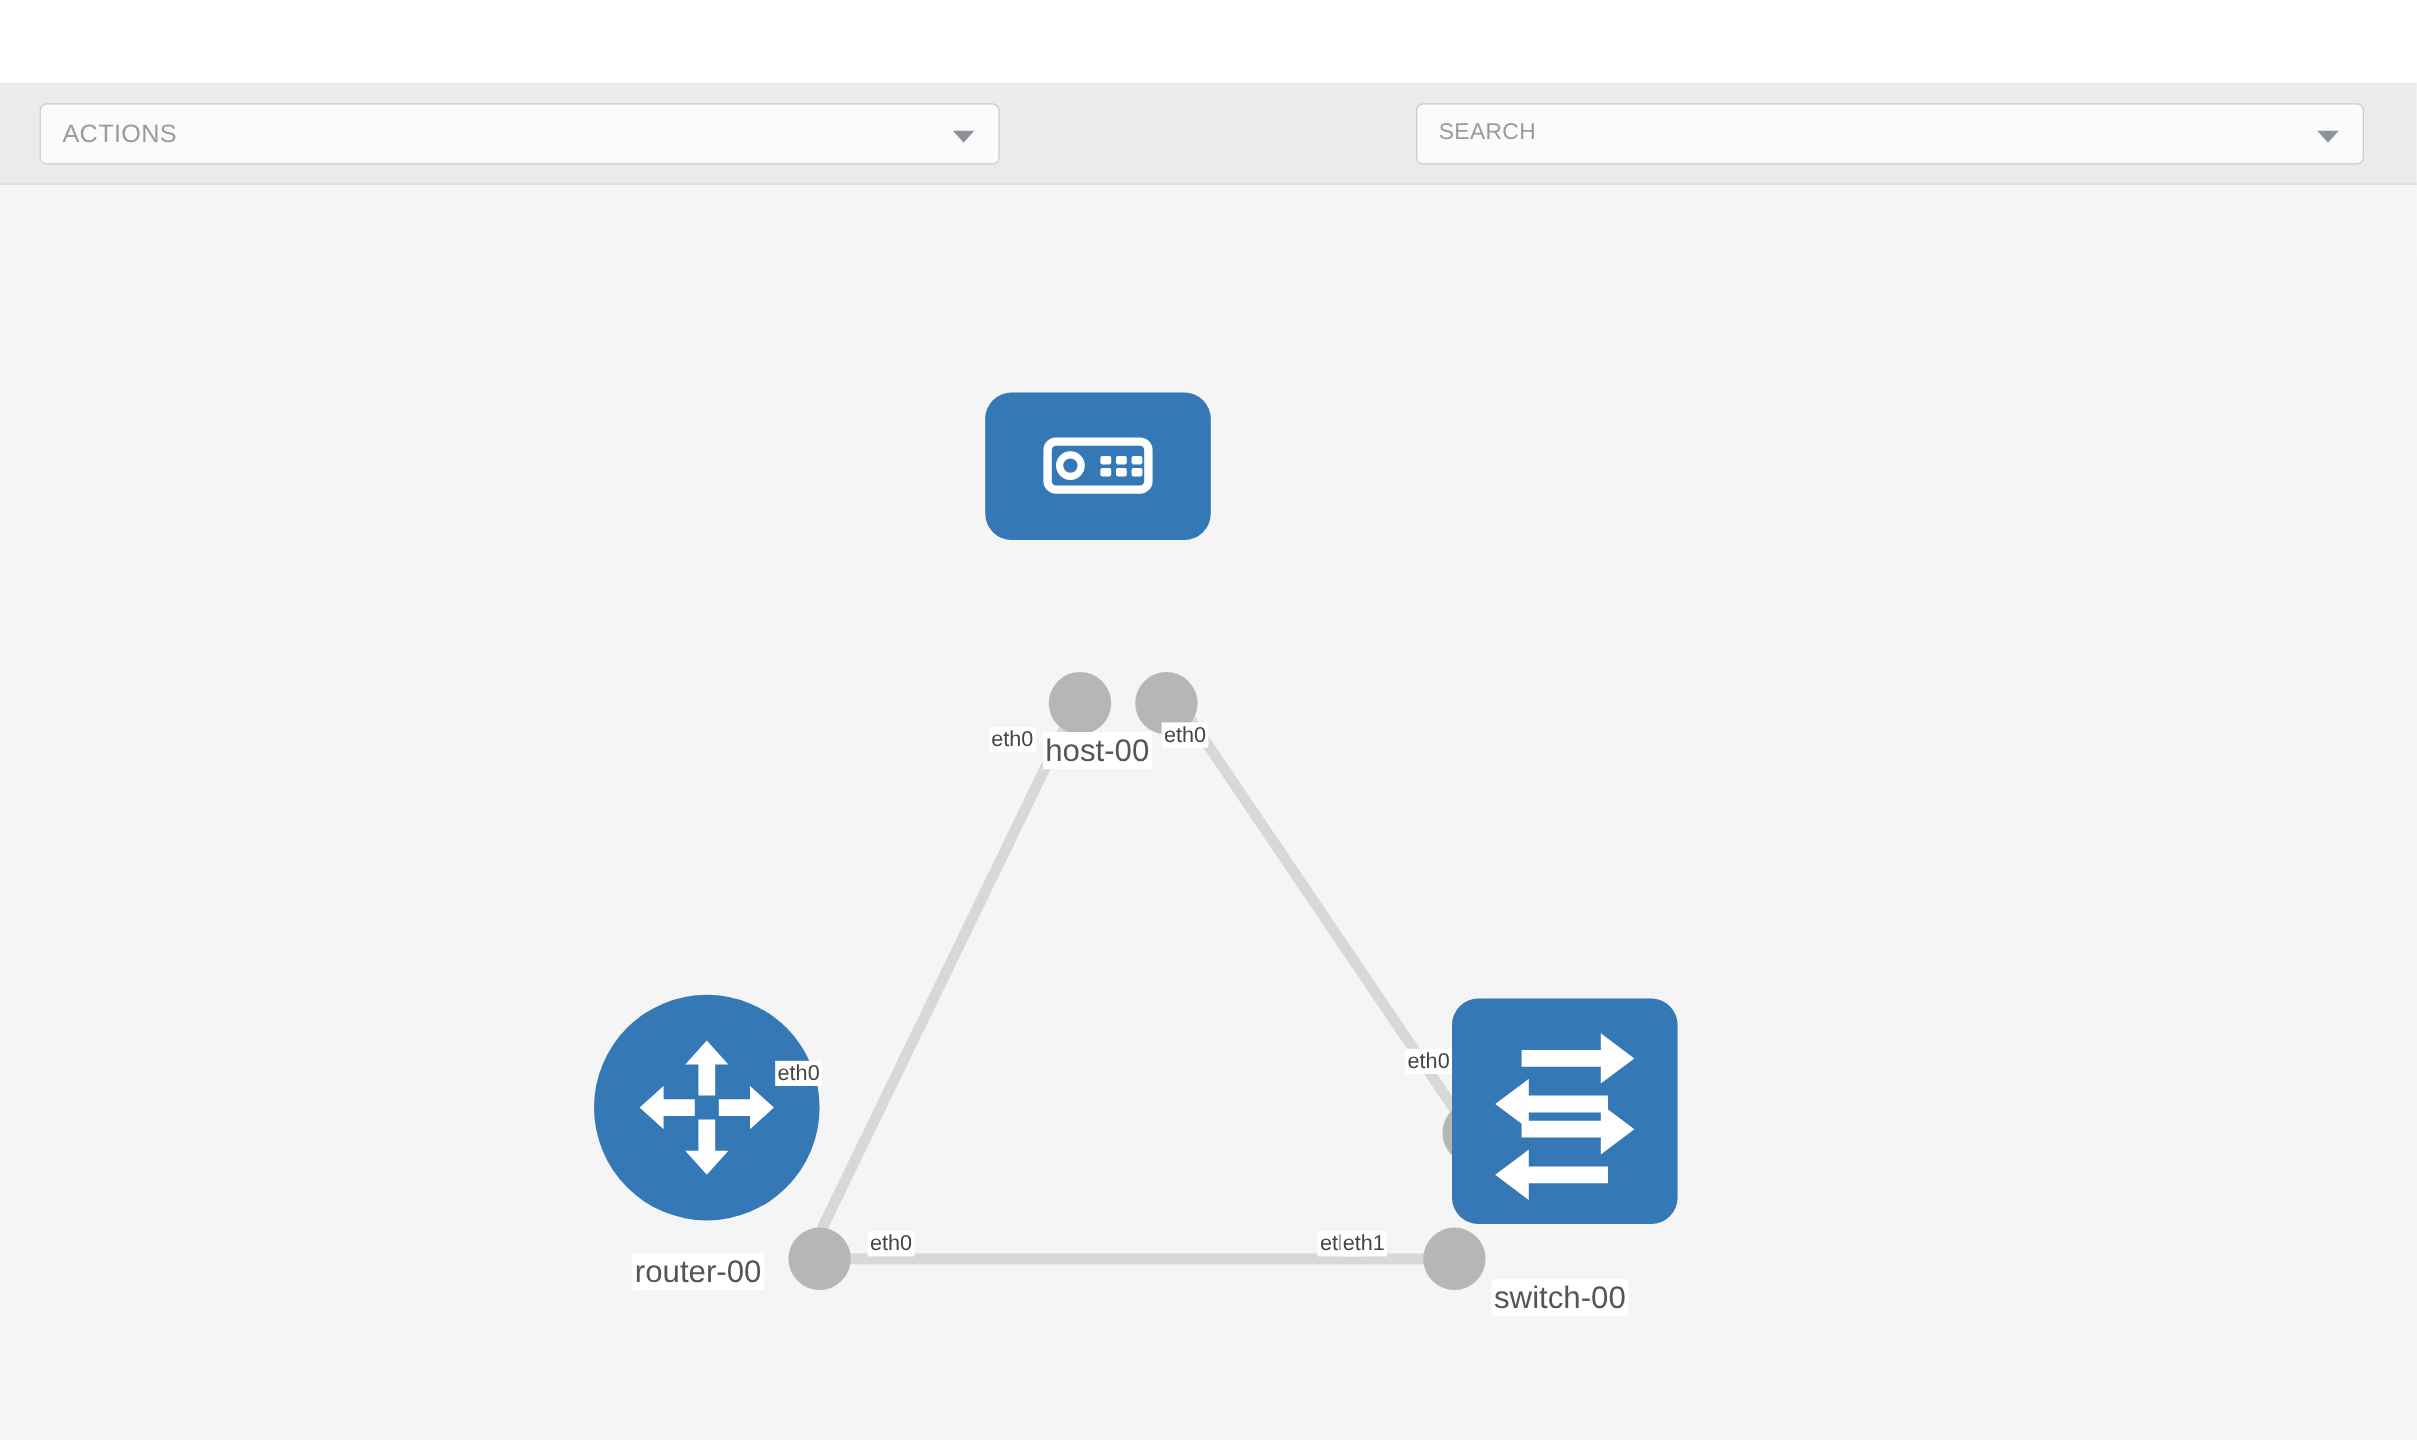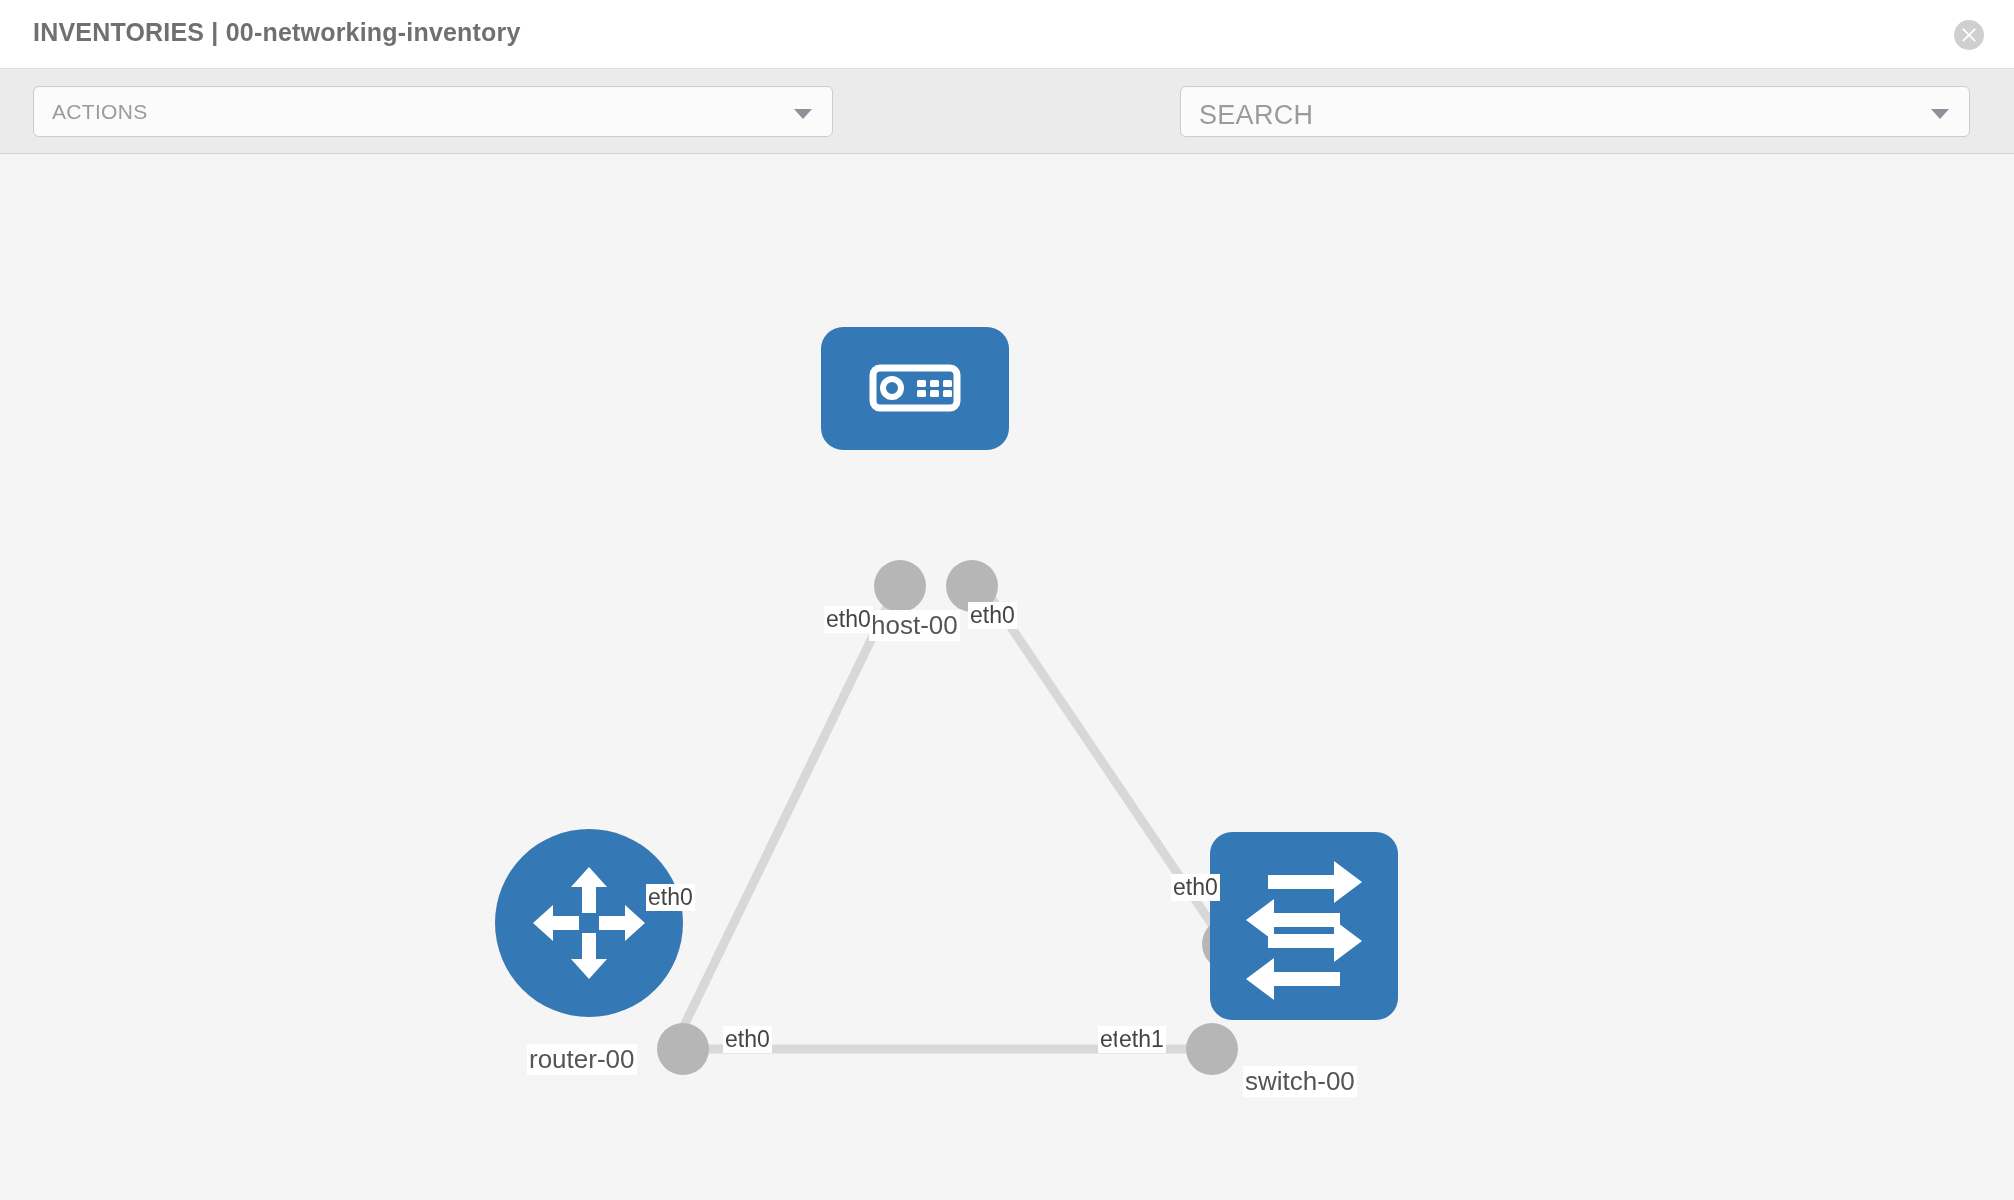--- a/index.html
+++ b/index.html
@@ -92,21 +92,21 @@
     width: 790px; height: 51px;
     background: #fbfbfb;
     border: 1px solid #cccccc;
     border-radius: 6px;
     box-sizing: border-box;
     cursor: text;
   }
   .search-label {
     position: absolute;
     left: 18px; top: 13px;
-    font-size: 27px;
+    font-size: 19px;
     color: #9b9b9b;
     letter-spacing: 0.3px;
   }
 
   
   .canvas {
     position: absolute;
     left: 0; top: 154px;
     width: 2014px; height: 1046px;
     background: #f5f5f5;
@@ -129,21 +129,21 @@
     font-size: 26px;
     color: #555555;
     background: #ffffff;
     white-space: nowrap;
     padding: 0 2px;
   }
 
   
   .port-label {
     position: absolute;
-    font-size: 23px;
+    font-size: 18px;
     color: #444444;
     background: #ffffff;
     white-space: nowrap;
     padding: 0 2px;
   }
 
   
   .zoom-panel {
     position: absolute;
     left: 1620px; top: 1082px;
@@ -197,28 +197,20 @@
     border-radius: 50%;
     background: #3478b5;
     cursor: pointer;
   }
 </style>
 </head>
 <body>
 
 <div id="app">
 
-  <div class="header">
-    <div class="header-title">INVENTORIES | 00-networking-inventory</div>
-    <div class="close-btn">
-      <svg width="30" height="30" viewBox="0 0 30 30">
-        <path d="M9.5 8.2 L15 13.7 L20.5 8.2 L21.8 9.5 L16.3 15 L21.8 20.5 L20.5 21.8 L15 16.3 L9.5 21.8 L8.2 20.5 L13.7 15 L8.2 9.5 Z" fill="#ffffff"></path>
-      </svg>
-    </div>
-  </div>
 
   <div class="toolbar">
 
     <div class="actions-select">
       <span class="actions-label">ACTIONS</span>
       <span class="caret"></span>
     </div>
 
     <div class="tool-icon wrench">
       <svg width="44" height="44" viewBox="0 0 44 44">

